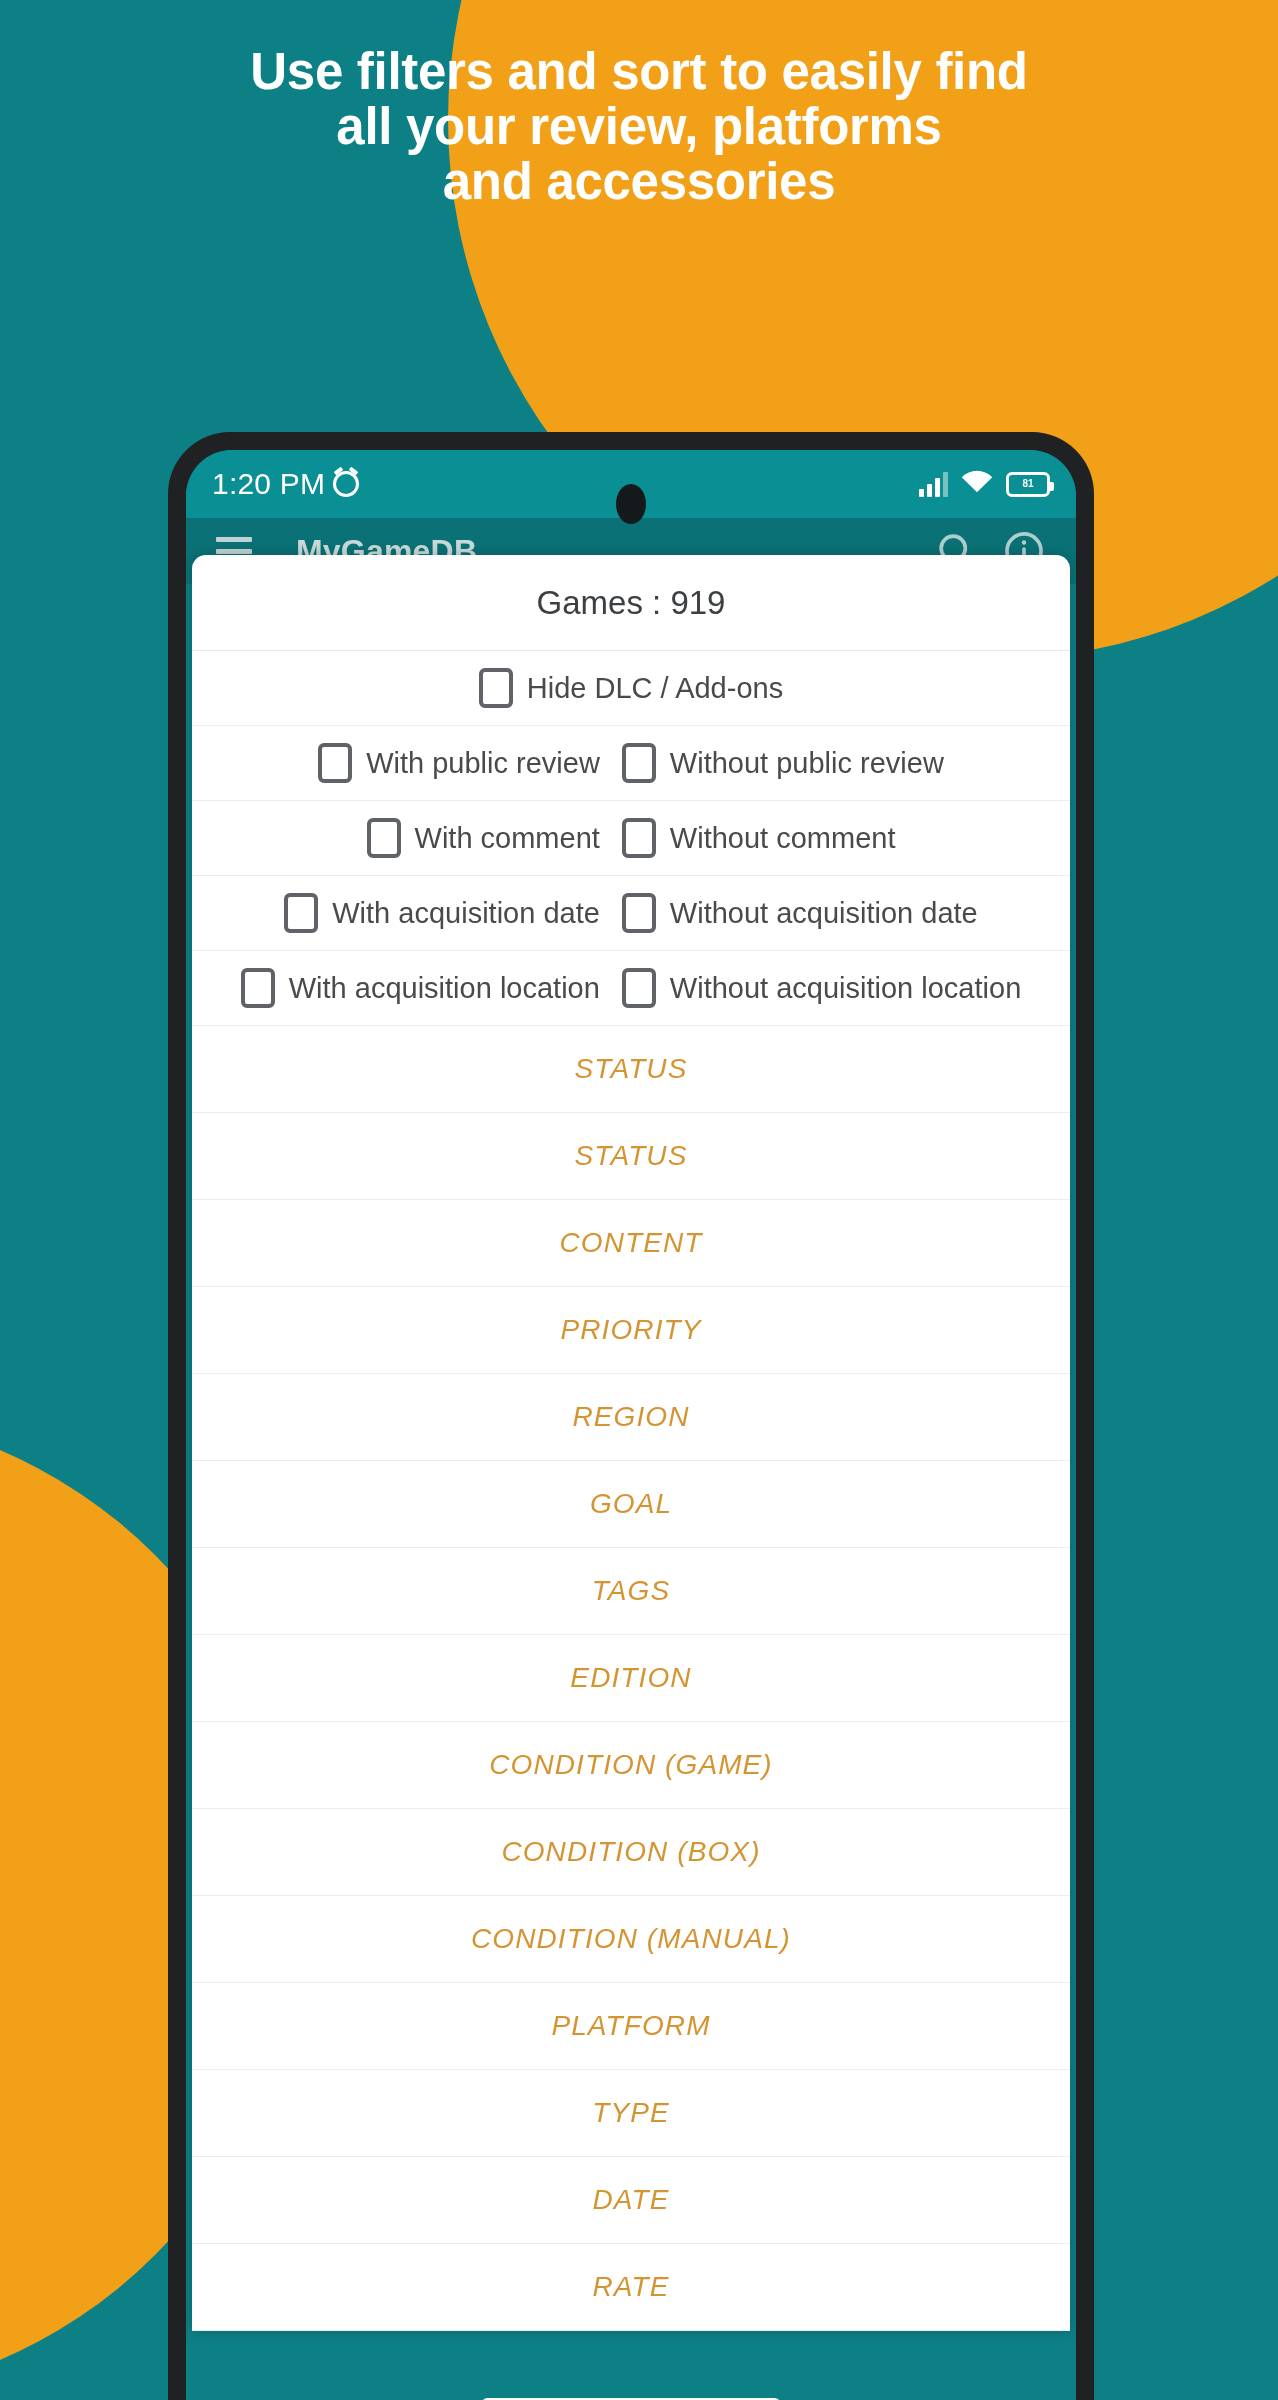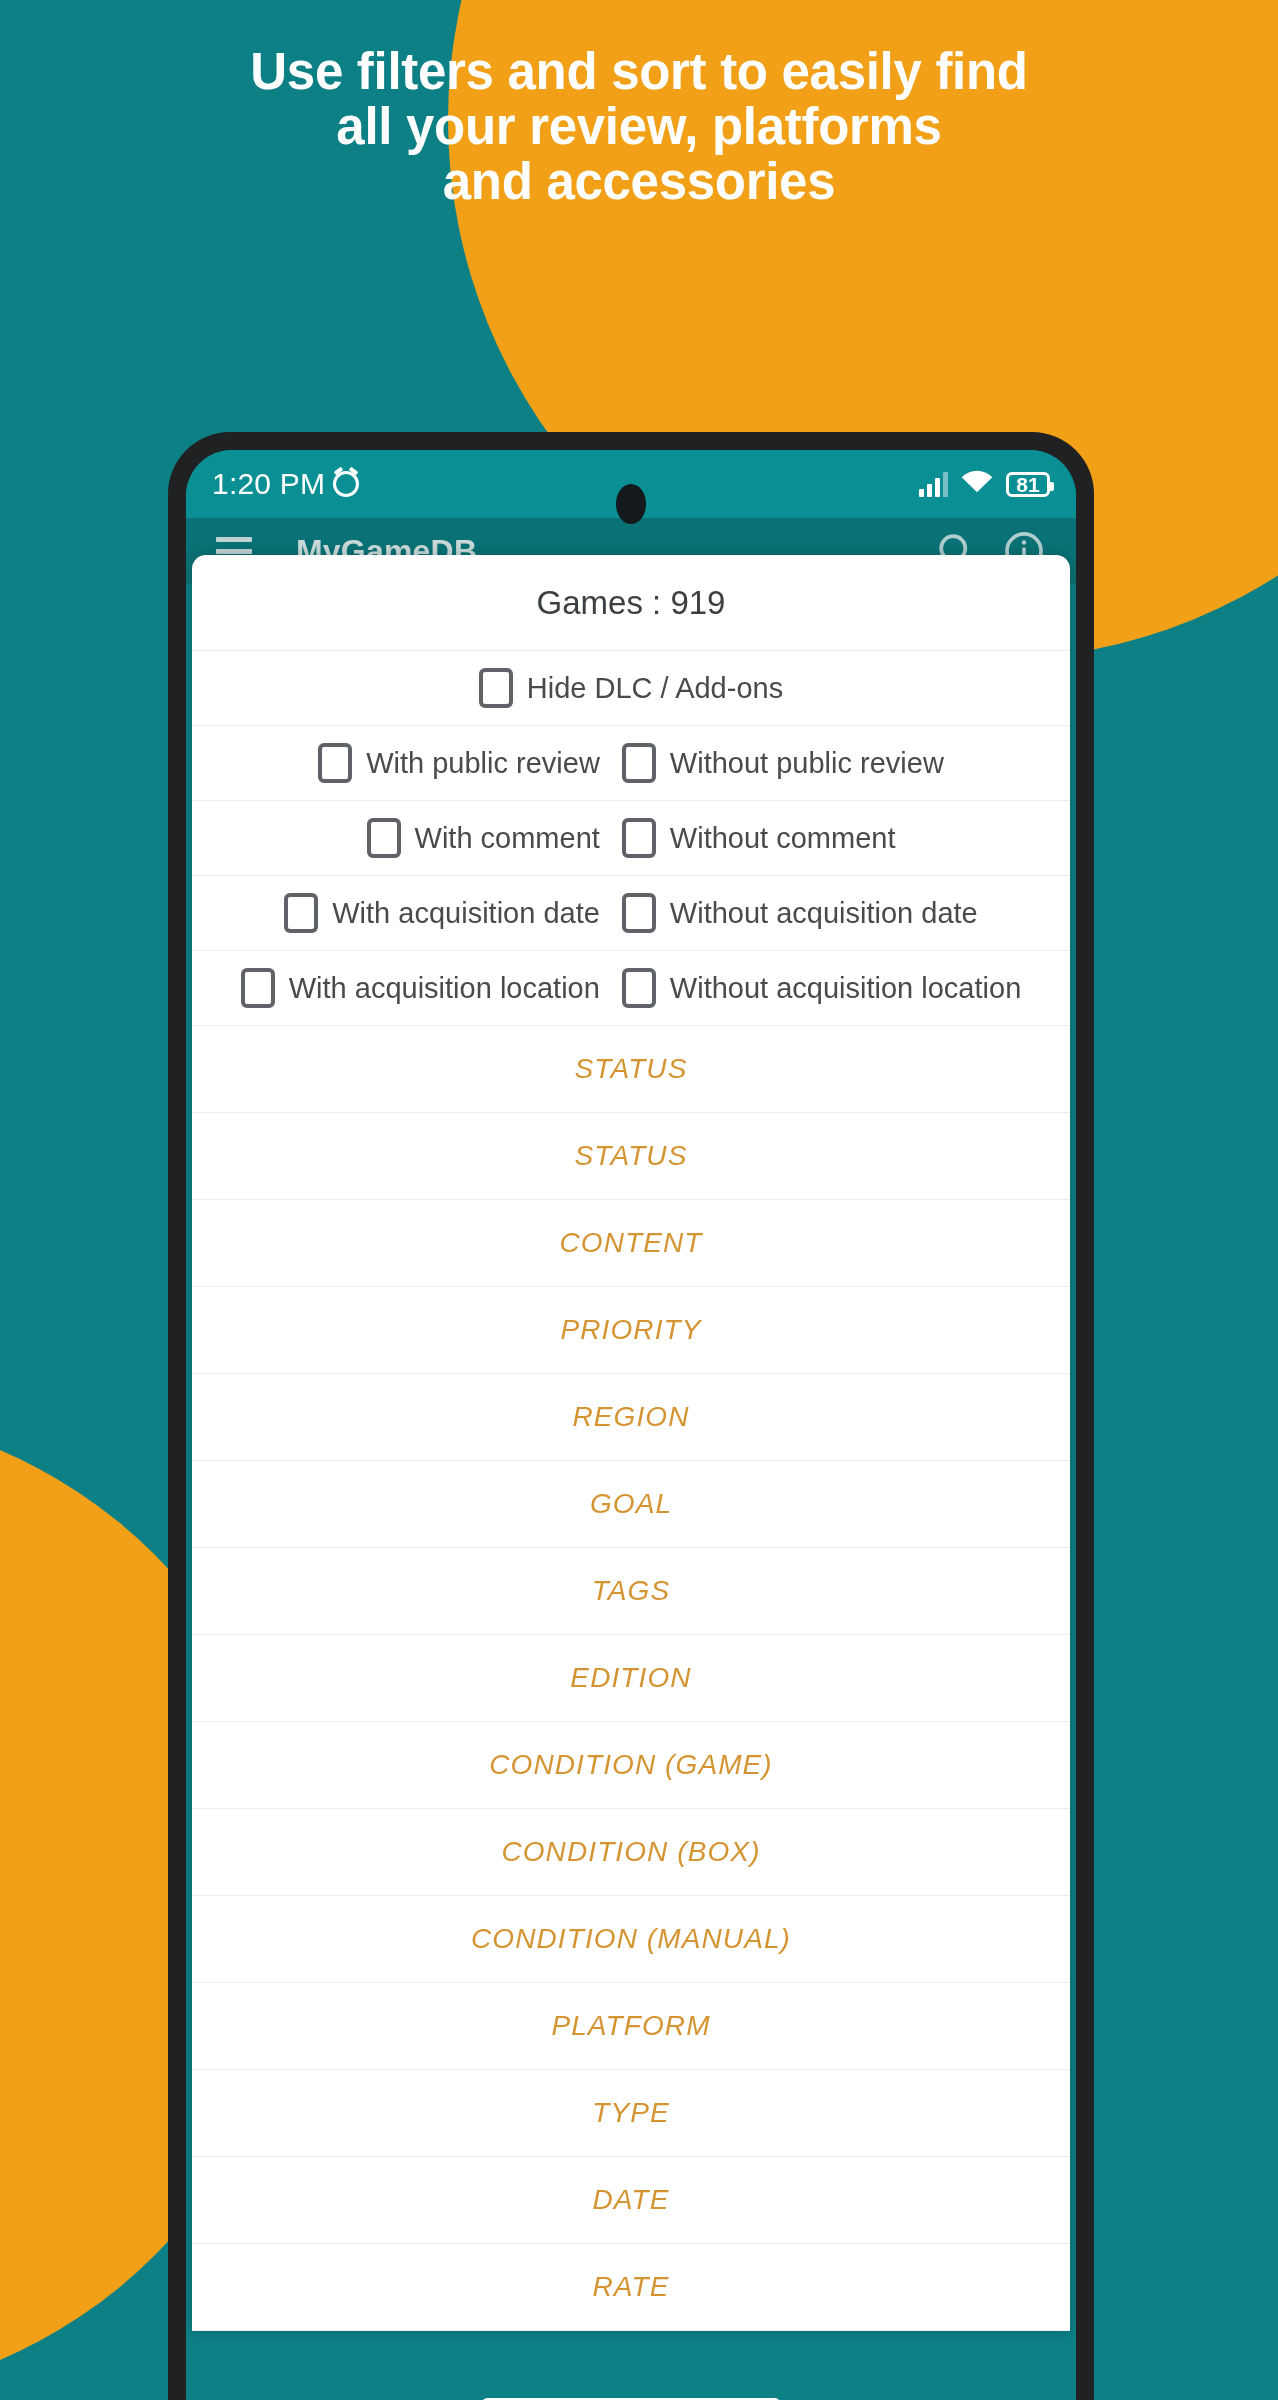--- a/index.html
+++ b/index.html
@@ -149,21 +149,21 @@
   .signal i:nth-child(4){ height: 25px; opacity: .45; }
 
   .battery {
     position: relative;
     width: 44px; height: 25px;
     border: 3px solid #FFFFFF;
     border-radius: 6px;
     display: flex;
     align-items: center;
     justify-content: center;
-    font-size: 21px;
+    font-size: 10px;
     font-weight: bold;
     color: #FFFFFF;
     line-height: 1;
   }
   .battery::after {
     content: "";
     position: absolute;
     right: -7px; top: 7px;
     width: 4px; height: 9px;
     background: #FFFFFF;

